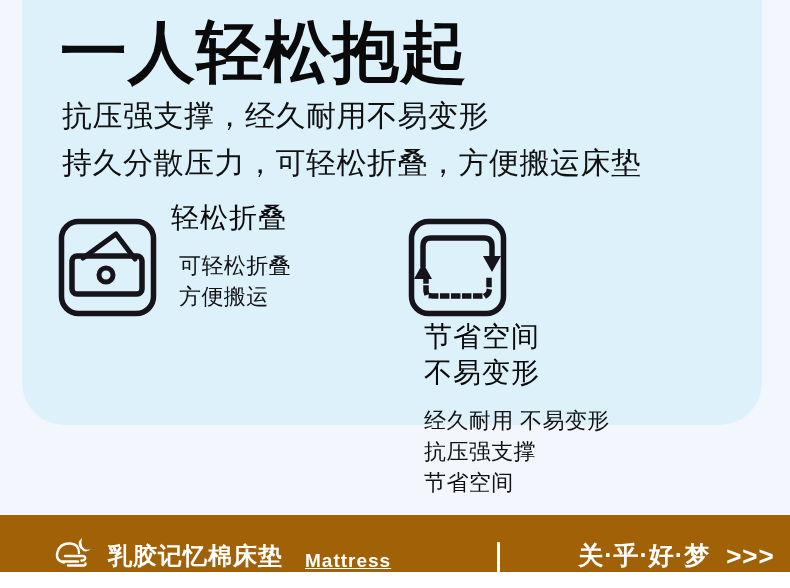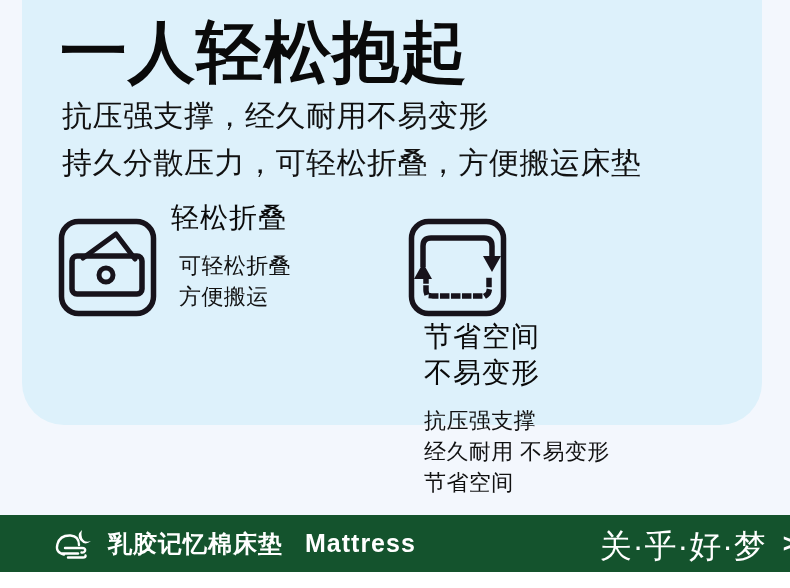--- a/index.html
+++ b/index.html
@@ -101,59 +101,60 @@
   .feature.left .feature-text { margin-left: 14px; }
   .feature.left .feature-body { padding-left: 8px; }
   .feature.right .feature-text { margin-left: 16px; }
 
   .footer-bar {
     position: absolute;
     left: 0;
     top: 515px;
     width: 790px;
     height: 57px;
-    background: #14532d;
+    background: #a16207;
     display: flex;
-    align-items: center;
+    align-items: flex-end;
   }
   .footer-icon {
     margin-left: 52px;
     width: 44px;
     height: 40px;
     flex: 0 0 44px;
   }
   .footer-icon svg { display: block; }
   .footer-brand {
     margin-left: 12px;
     color: #ffffff;
     font-size: 24px;
     font-weight: bold;
     letter-spacing: 1px;
     white-space: nowrap;
   }
   .footer-latin {
     margin-left: 22px;
     color: #ffffff;
-    font-size: 25px;
-    font-weight: bold;
-    letter-spacing: 1px;
-    white-space: nowrap;
+    font-size: 19px;
+    font-weight: bold;
+    letter-spacing: 1px;
+    white-space: nowrap;
+    text-decoration: underline;
   }
   .footer-divider {
     margin-left: 106px;
     width: 3px;
     height: 30px;
     background: #ffffff;
     border-radius: 1px;
   }
   .footer-slogan {
     margin-left: 78px;
     color: #ffffff;
-    font-size: 32px;
-    font-weight: normal;
+    font-size: 25px;
+    font-weight: bold;
     letter-spacing: 1px;
     white-space: nowrap;
     margin-top: 7px;
   }
   .footer-arrows {
     margin-left: 16px;
     color: #ffffff;
     font-size: 26px;
     font-weight: bold;
     letter-spacing: 1px;
@@ -213,22 +214,22 @@
           <path d="M15 45 L6 61 L24 61 Z" fill="#17131b"></path>
           <path d="M18 59 L18 72 Q18 78 25 78 L74 78 Q81 78 81 72 L81 59" stroke="#17131b" stroke-width="5.5" stroke-dasharray="4 7" stroke-linecap="square" fill="none"></path>
         </svg>
       </div>
       <div class="feature-text">
         <div class="feature-heading">
           <div>节省空间</div>
           <div>不易变形</div>
         </div>
         <div class="feature-body">
+          <div>经久耐用 不易变形</div>
           <div>抗压强支撑</div>
-          <div>经久耐用 不易变形</div>
           <div>节省空间</div>
         </div>
       </div>
     </div>
 
   </div>
 
   <div class="footer-bar">
     <div class="footer-icon">
       <svg width="44" height="40" viewBox="0 0 44 40" fill="none" xmlns="http://www.w3.org/2000/svg">

